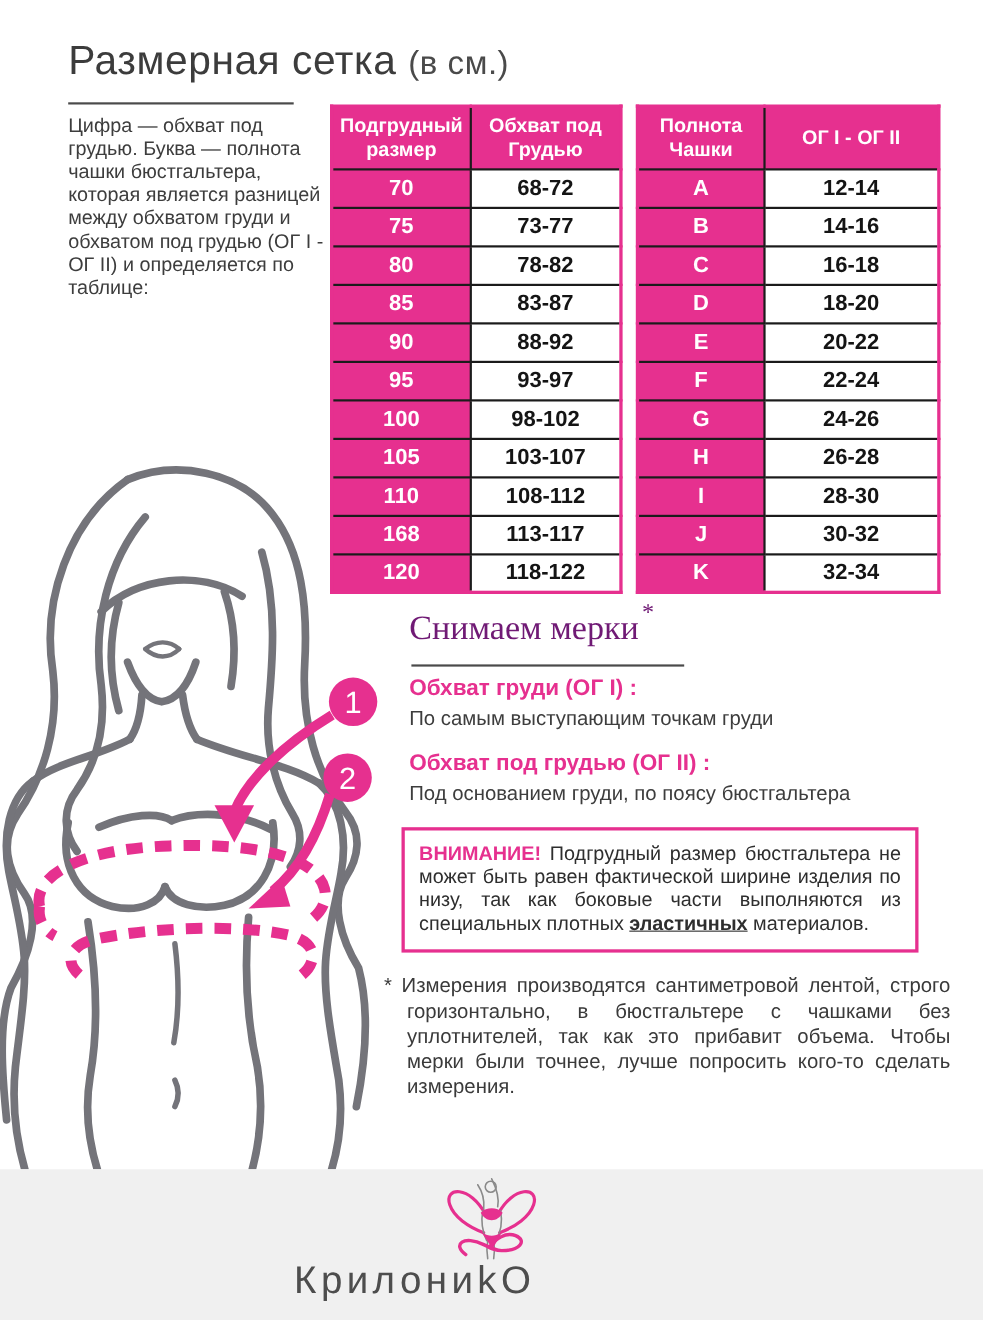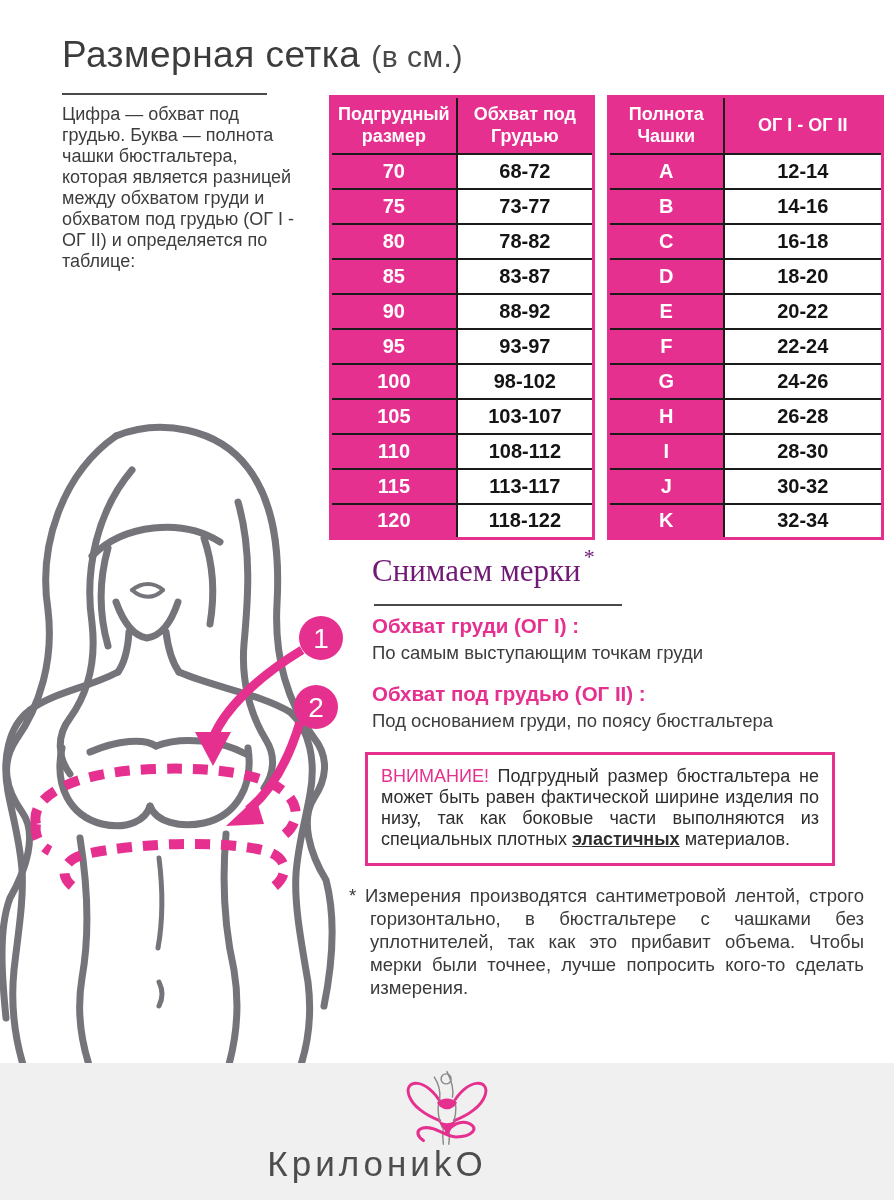--- a/index.html
+++ b/index.html
@@ -9,21 +9,21 @@
     font-family:"Liberation Sans", sans-serif; color:#3c3c3c; overflow:hidden;
   }
   
   .title { position:absolute; left:62px; top:34px; font-size:37px; font-weight:400; letter-spacing:0.5px; color:#3c3c3c; }
   .title .suffix { font-size:30px; color:#4a4a4a; }
   .title-rule { position:absolute; left:62px; top:93px; width:205px; height:2px; background:#4a4a4a; }
   
   .intro { position:absolute; left:62px; top:104px; width:232px; font-size:18px; line-height:21px; color:#3d3d3d; }
   .intro p { margin-bottom:16px; }
   
-  table.size { position:absolute; top:95px; border-collapse:collapse; table-layout:fixed; border:3px solid #E6308F;margin-left:29px; }
+  table.size { position:absolute; top:95px; border-collapse:collapse; table-layout:fixed; border:3px solid #E6308F; }
   #band-table { left:300px; width:266px; }
   #cup-table  { left:578px; width:277px; }
   table.size th, table.size td { border:2px solid #1b1b1b; text-align:center; vertical-align:middle; }
   table.size th { background:#E6308F; color:#ffffff; font-size:18px; font-weight:bold; line-height:1.25; height:57px; padding:2px 4px; }
   table.size td { height:35px; font-size:20px; font-weight:bold; }
   table.size td.c1 { background:#E6308F; color:#ffffff; }
   table.size td.c2 { background:#ffffff; color:#141414; }
   #band-table col.w1 { width:48%; } #band-table col.w2 { width:52%; }
   #cup-table  col.w1 { width:42%; } #cup-table  col.w2 { width:58%; }
   
@@ -32,21 +32,21 @@
   .m-heading { position:absolute; left:372px; top:550px; font-size:31px; font-weight:400; color:#701a75;font-family:Liberation Serif, serif; }
   .m-heading sup { font-size:22px; position:relative; top:-6px; left:3px; }
   .m-rule { position:absolute; left:374px; top:604px; width:248px; height:2px; background:#4a4a4a; }
   .step { position:absolute; left:372px; width:500px; }
   .step-1 { top:614px; } .step-2 { top:682px; }
   .step-title { font-size:20.5px; font-weight:bold; color:#E6308F; margin-bottom:4px; }
   .step-desc { font-size:18.5px; color:#3d3d3d; }
   
   .warning { position:absolute; left:365px; top:752px; width:470px; border:3px solid #E6308F;
              padding:11px 13px 13px 13px; font-size:18px; line-height:21px; text-align:justify; color:#2e2e2e; }
-  .warning .warn-label { color:#E6308F; font-weight:normal; }
+  .warning .warn-label { color:#E6308F; font-weight:bold; }
   .warning b { font-weight:bold;text-decoration:underline; }
   
   .footnote { position:absolute; left:349px; top:884px; width:515px; font-size:18.5px; line-height:23px;
               text-align:justify; color:#3a3a3a; padding-left:21px; text-indent:-21px; }
   
   .footer-band { position:absolute; left:0; top:1063px; width:894px; height:137px; background:#f0f0f0; }
   .logo-svg { position:absolute; left:387px; top:1068px; }
   .brand { position:absolute; left:0; top:1144px; width:754px; text-align:center;
            font-size:35px; letter-spacing:4px; color:#4d4d4d; font-weight:400; }
 </style>
@@ -105,21 +105,21 @@
         </tr>
     <tr>
           <td class="c1">105</td>
           <td class="c2">103-107</td>
         </tr>
     <tr>
           <td class="c1">110</td>
           <td class="c2">108-112</td>
         </tr>
     <tr>
-          <td class="c1">115</td>
+          <td class="c1">168</td>
           <td class="c2">113-117</td>
         </tr>
     <tr>
           <td class="c1">120</td>
           <td class="c2">118-122</td>
         </tr>
   </tbody>
     </table>
 
   <table class="size" id="cup-table">

